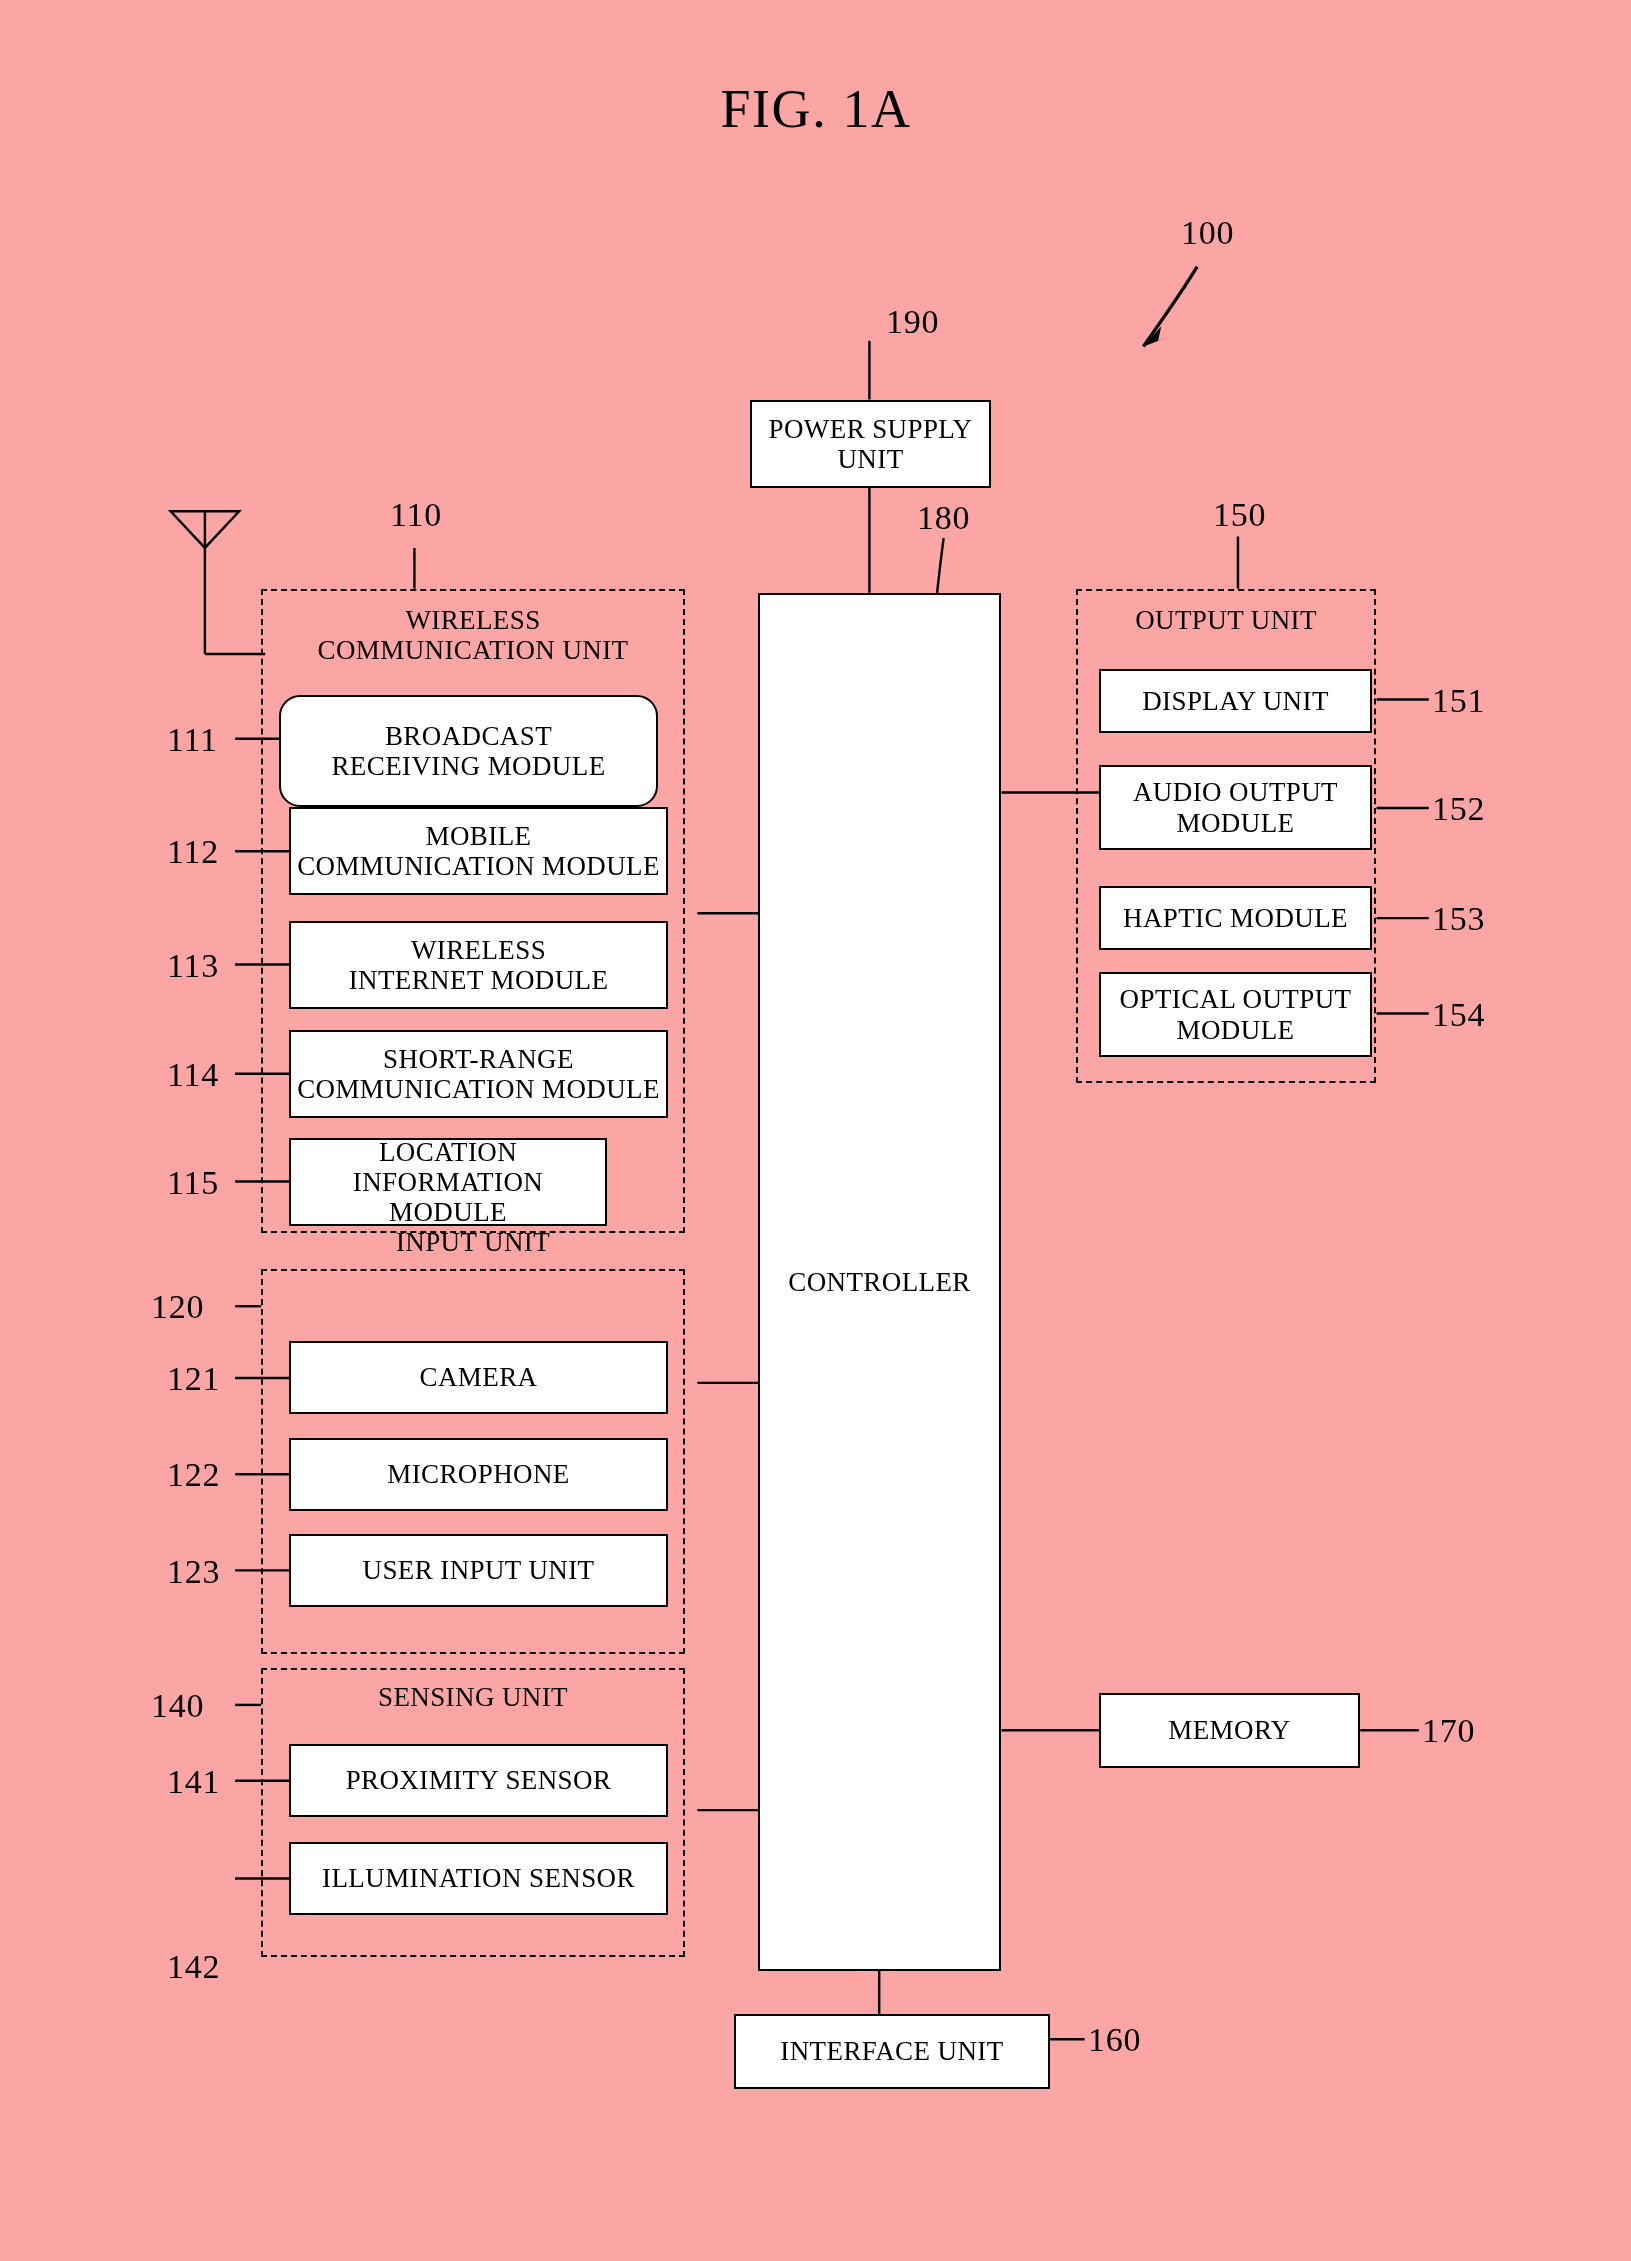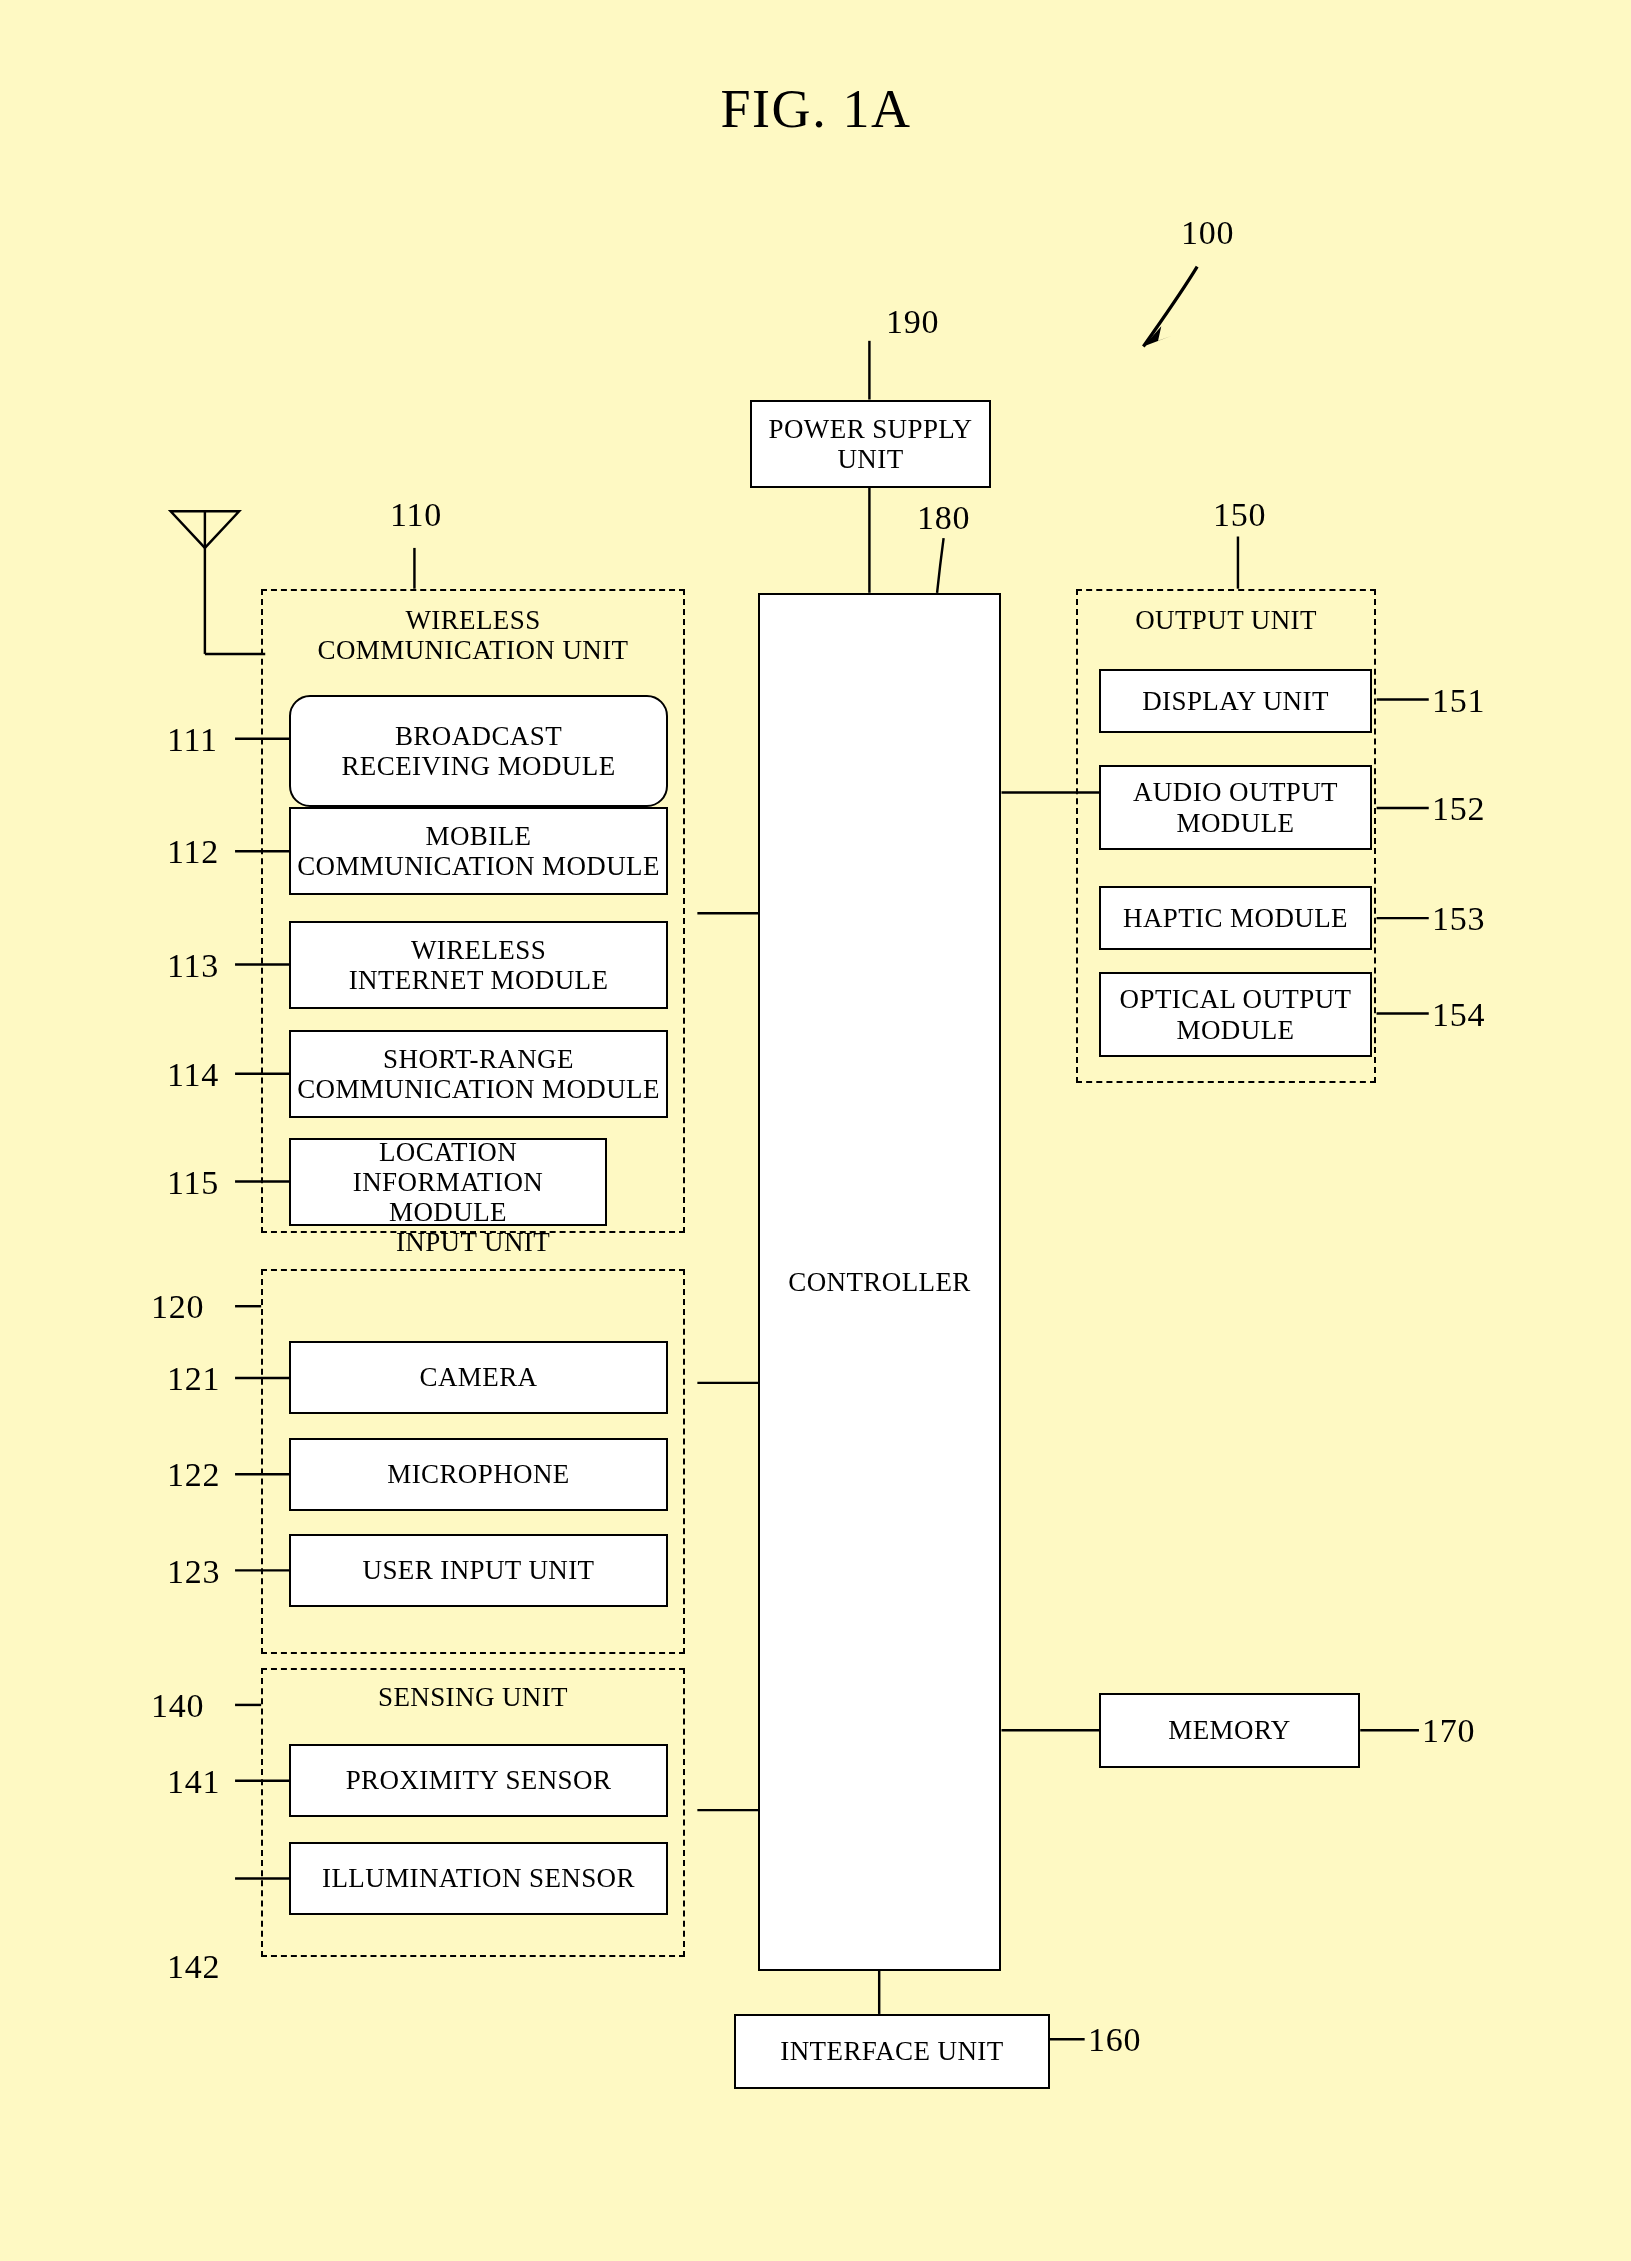--- a/index.html
+++ b/index.html
@@ -8,21 +8,21 @@
     background: #ffffff;
   }
   body {
     font-family: "Liberation Serif", "DejaVu Serif", serif;
     color: #000000;
   }
   #page {
     position: relative;
     width: 1632px;
     height: 2261px;
-    background: #fef9c3;
+    background: #fca5a5;
     overflow: hidden;
   }
 
   
   .fig-title {
     position: absolute;
     left: 0;
     top: 78px;
     width: 1632px;
     text-align: center;
@@ -162,21 +162,21 @@
 
   <div class="ref" style="left:917px; top:499px;">180</div>
   <div class="box" style="left:758px; top:593px; width:243px; height:1378px;">CONTROLLER</div>
 
   <div class="ref" style="left:390px; top:496px;">110</div>
   <div class="group" style="left:261px; top:589px; width:424px; height:644px;"></div>
   <div class="group-title" style="left:261px; top:605px; width:424px;">WIRELESS
 COMMUNICATION UNIT</div>
 
   <div class="ref" style="left:167px; top:721px;">111</div>
-  <div class="box" style="left:289px; top:695px; width:379px; height:112px;border-radius:21px;">BROADCAST
+  <div class="box" style="left:279px; top:695px; width:379px; height:112px;border-radius:21px;">BROADCAST
 RECEIVING MODULE</div>
 
   <div class="ref" style="left:167px; top:833px;">112</div>
   <div class="box" style="left:289px; top:807px; width:379px; height:88px;">MOBILE
 COMMUNICATION MODULE</div>
 
   <div class="ref" style="left:167px; top:947px;">113</div>
   <div class="box" style="left:289px; top:921px; width:379px; height:88px;">WIRELESS
 INTERNET MODULE</div>
 

